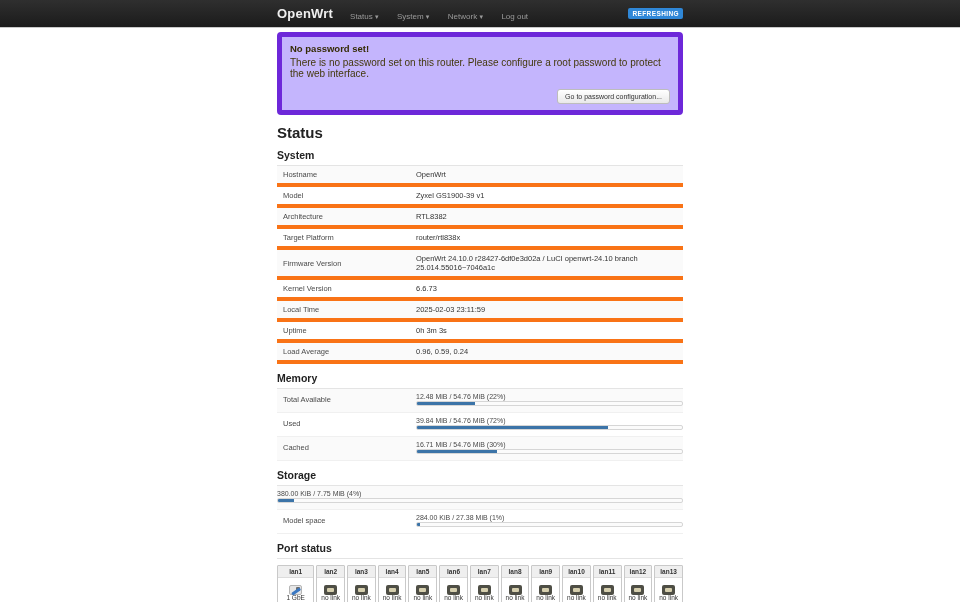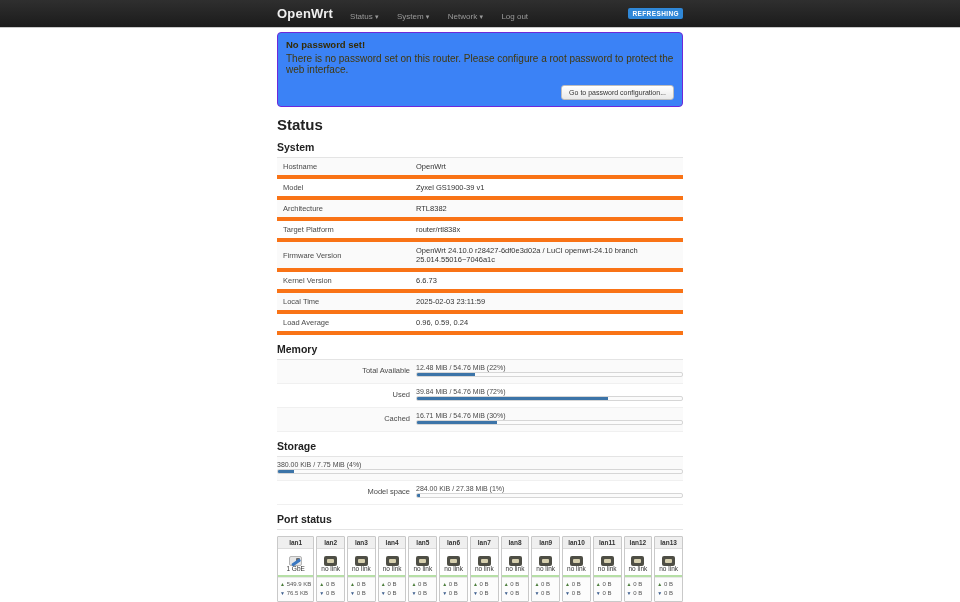--- a/index.html
+++ b/index.html
@@ -11,42 +11,42 @@
   .navbar-inner { width:406px; margin:0 auto; height:27px; display:flex; align-items:center; }
   .brand { font-size:13px; font-weight:bold; color:#efefef; margin-right:10px; letter-spacing:0.2px; }
   .nav-item { font-size:8px; color:#9a9a9a; padding:0 7px; cursor:pointer; }
   .nav-item .caret { font-size:7px; color:#9a9a9a; }
   .poll-badge { margin-left:auto; background:#2f87d7; color:#fff; font-size:6.5px; font-weight:bold;
                 padding:2px 4px; border-radius:2px; letter-spacing:0.4px; }
 
   .container { width:406px; margin:0 auto; }
 
   
-  .alert { margin-top:4px; background:#3b82f6; border:1px solid #6d28d9; border-radius:4px; padding:6px 8px; }
+  .alert { margin-top:4px; background:#c4b5fd; border:5px solid #6d28d9; border-radius:4px; padding:6px 8px; }
   .alert-title { font-size:9.5px; font-weight:bold; color:#352b05; margin-bottom:3px; }
   .alert-msg { font-size:10px; color:#43380c; }
   .alert-actions { text-align:right; margin-top:6px; }
   .btn { display:inline-block; font-size:7px; color:#333; background:linear-gradient(#ffffff,#e9e9e9);
          border:1px solid #bdbdbd; border-radius:3px; padding:3px 7px; cursor:pointer; }
 
   
   .page-title { font-size:15px; font-weight:bold; color:#222; margin:9px 0 2px; }
   .section-heading { font-size:10.5px; font-weight:bold; color:#222; margin-top:8px; padding-bottom:4px;
                      border-bottom:1px solid #e4e4e4; }
 
   
   .kv-row { display:flex; border-bottom:4px solid #f97316; align-items:center; }
   .kv-row:nth-child(odd) { background:#fafafa; }
   .kv-label { width:139px; flex:none; padding:4px 6px; font-size:7.5px; color:#4a4a4a; }
   .kv-value { flex:1; padding:4px 0; font-size:7.5px; color:#333; }
 
   
   .bar-row { display:flex; border-bottom:1px solid #f0f0f0; }
   .bar-row:nth-child(odd) { background:#fafafa; }
-  .bar-row .kv-label { padding-top:6px;text-align:right; }
+  .bar-row .kv-label { padding-top:6px; }
   .bar-cell { flex:1; padding:4px 0 6px; }
   .bar-text { font-size:7px; color:#4a4a4a; margin-bottom:1px; }
   .bar-track { height:5px; background:#fbfbfb; border:1px solid #d6d6d6; border-radius:2px; overflow:hidden; }
   .bar-fill { height:100%; background:#3c74a8; }
 
   
   .port-grid { display:grid; grid-template-columns:repeat(13,1fr); gap:0 2px; margin-top:6px; }
   .port-grid + .port-grid { margin-top:3px; }
   .port-cell { border:1px solid #c9c9c9; background:#fff; text-align:center; border-radius:1px; }
   .port-head { font-size:6.5px; font-weight:bold; color:#333; background:#efefef;
@@ -131,20 +131,24 @@
       <div class="kv-row">
         <div class="kv-label">Kernel Version</div>
         <div class="kv-value">6.6.73</div>
       </div>
 
       <div class="kv-row">
         <div class="kv-label">Local Time</div>
         <div class="kv-value">2025-02-03 23:11:59</div>
       </div>
 
+      <div class="kv-row">
+        <div class="kv-label">Uptime</div>
+        <div class="kv-value">0h 3m 3s</div>
+      </div>
 
       <div class="kv-row">
         <div class="kv-label">Load Average</div>
         <div class="kv-value">0.96, 0.59, 0.24</div>
       </div>
 
   </div>
 
   <div class="section-heading">Memory</div>
   <div>

